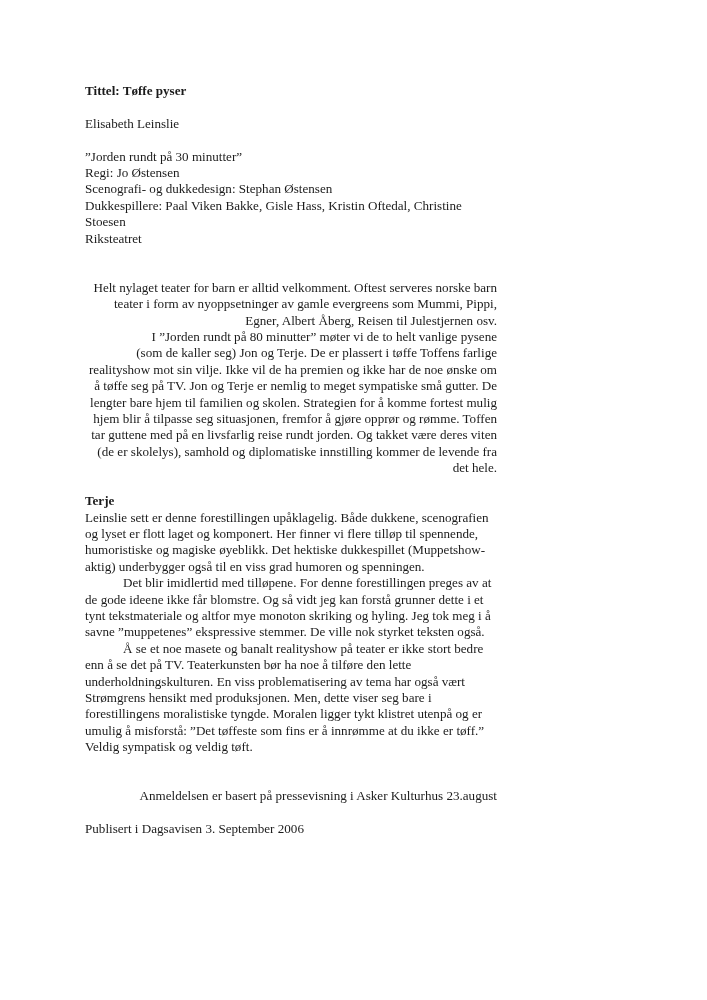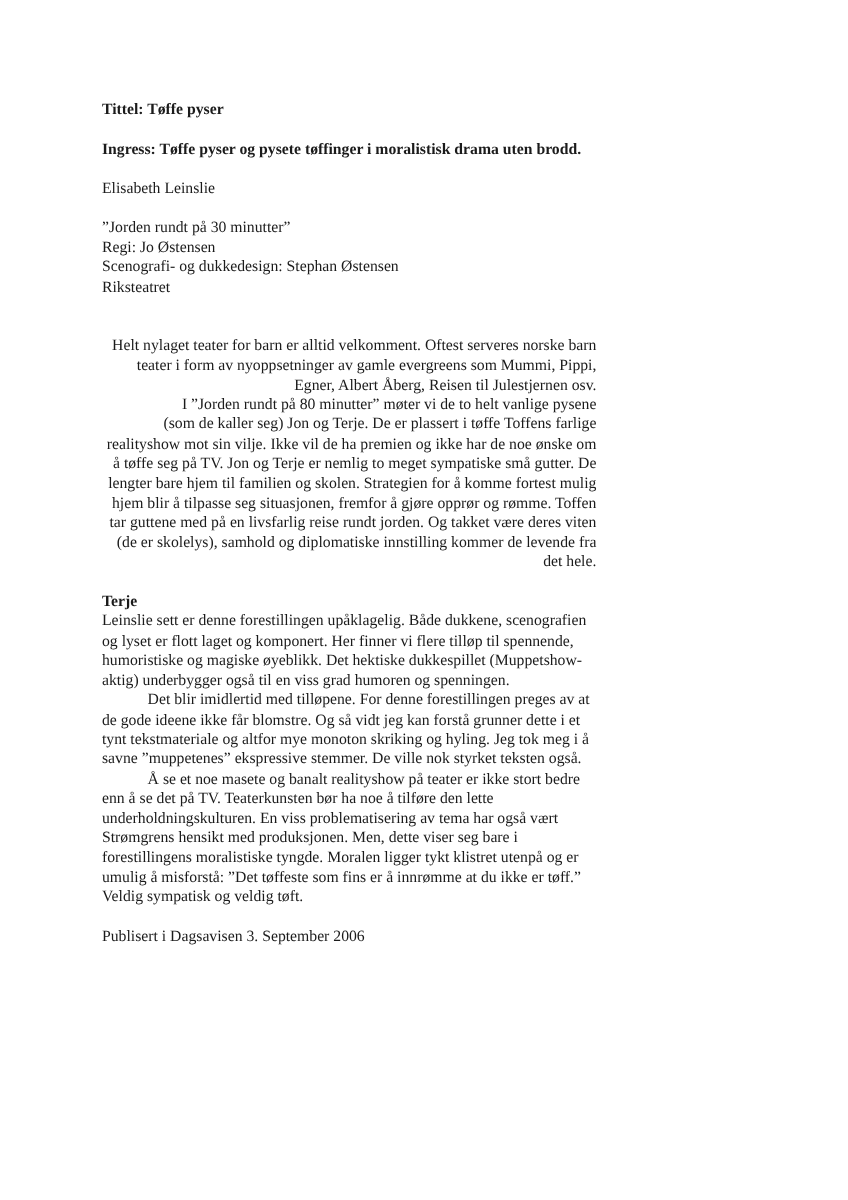--- a/index.html
+++ b/index.html
@@ -33,40 +33,41 @@
   .gap2 { margin-top: 32.8px !important; text-align: right; }
   .indent { text-indent: 38px; }
 </style>
 </head>
 <body>
 
 <div class="page">
 
   <p class="bold">Tittel: Tøffe pyser</p>
 
-  <p class="bold gap1">Ingress: Tøffe pyser og pysete tøffinger i moralistisk drama uten brodd.</p>
 
   <p class="gap1">Elisabeth Leinslie</p>
 
   <div class="gap1">
     <p>”Jorden rundt på 30 minutter”</p>
     <p>Regi: Jo Østensen</p>
     <p>Scenografi- og dukkedesign: Stephan Østensen</p>
+    <p>Dukkespillere: Paal Viken Bakke, Gisle Hass, Kristin Oftedal, Christine Stoesen</p>
     <p>Riksteatret</p>
   </div>
 
   <div class="gap2">
     <p>Helt nylaget teater for barn er alltid velkomment. Oftest serveres norske barn teater i form av nyoppsetninger av gamle evergreens som Mummi, Pippi, Egner, Albert Åberg, Reisen til Julestjernen osv.</p>
     <p class="indent">I ”Jorden rundt på 80 minutter” møter vi de to helt vanlige pysene (som de kaller seg) Jon og Terje. De er plassert i tøffe Toffens farlige realityshow mot sin vilje. Ikke vil de ha premien og ikke har de noe ønske om å tøffe seg på TV. Jon og Terje er nemlig to meget sympatiske små gutter. De lengter bare hjem til familien og skolen. Strategien for å komme fortest mulig hjem blir å tilpasse seg situasjonen, fremfor å gjøre opprør og rømme. Toffen tar guttene med på en livsfarlig reise rundt jorden. Og takket være deres viten (de er skolelys), samhold og diplomatiske innstilling kommer de levende fra det hele.</p>
   </div>
 
   <p class="bold gap1">Terje</p>
 
   <div>
     <p>Leinslie sett er denne forestillingen upåklagelig. Både dukkene, scenografien og lyset er flott laget og komponert. Her finner vi flere tilløp til spennende, humoristiske og magiske øyeblikk. Det hektiske dukkespillet (Muppetshow-aktig) underbygger også til en viss grad humoren og spenningen.</p>
     <p class="indent">Det blir imidlertid med tilløpene. For denne forestillingen preges av at de gode ideene ikke får blomstre. Og så vidt jeg kan forstå grunner dette i et tynt tekstmateriale og altfor mye monoton skriking og hyling. Jeg tok meg i å savne ”muppetenes” ekspressive stemmer. De ville nok styrket teksten også.</p>
     <p class="indent">Å se et noe masete og banalt realityshow på teater er ikke stort bedre enn å se det på TV. Teaterkunsten bør ha noe å tilføre den lette underholdningskulturen. En viss problematisering av tema har også vært Strømgrens hensikt med produksjonen. Men, dette viser seg bare i forestillingens moralistiske tyngde. Moralen ligger tykt klistret utenpå og er umulig å misforstå: ”Det tøffeste som fins er å innrømme at du ikke er tøff.” Veldig sympatisk og veldig tøft.</p>
   </div>
 
+  <p class="gap2">Anmeldelsen er basert på pressevisning i Asker Kulturhus 23.august</p>
 
   <p class="gap1">Publisert i Dagsavisen 3. September 2006</p>
 
 </div>
 
 </body></html>

